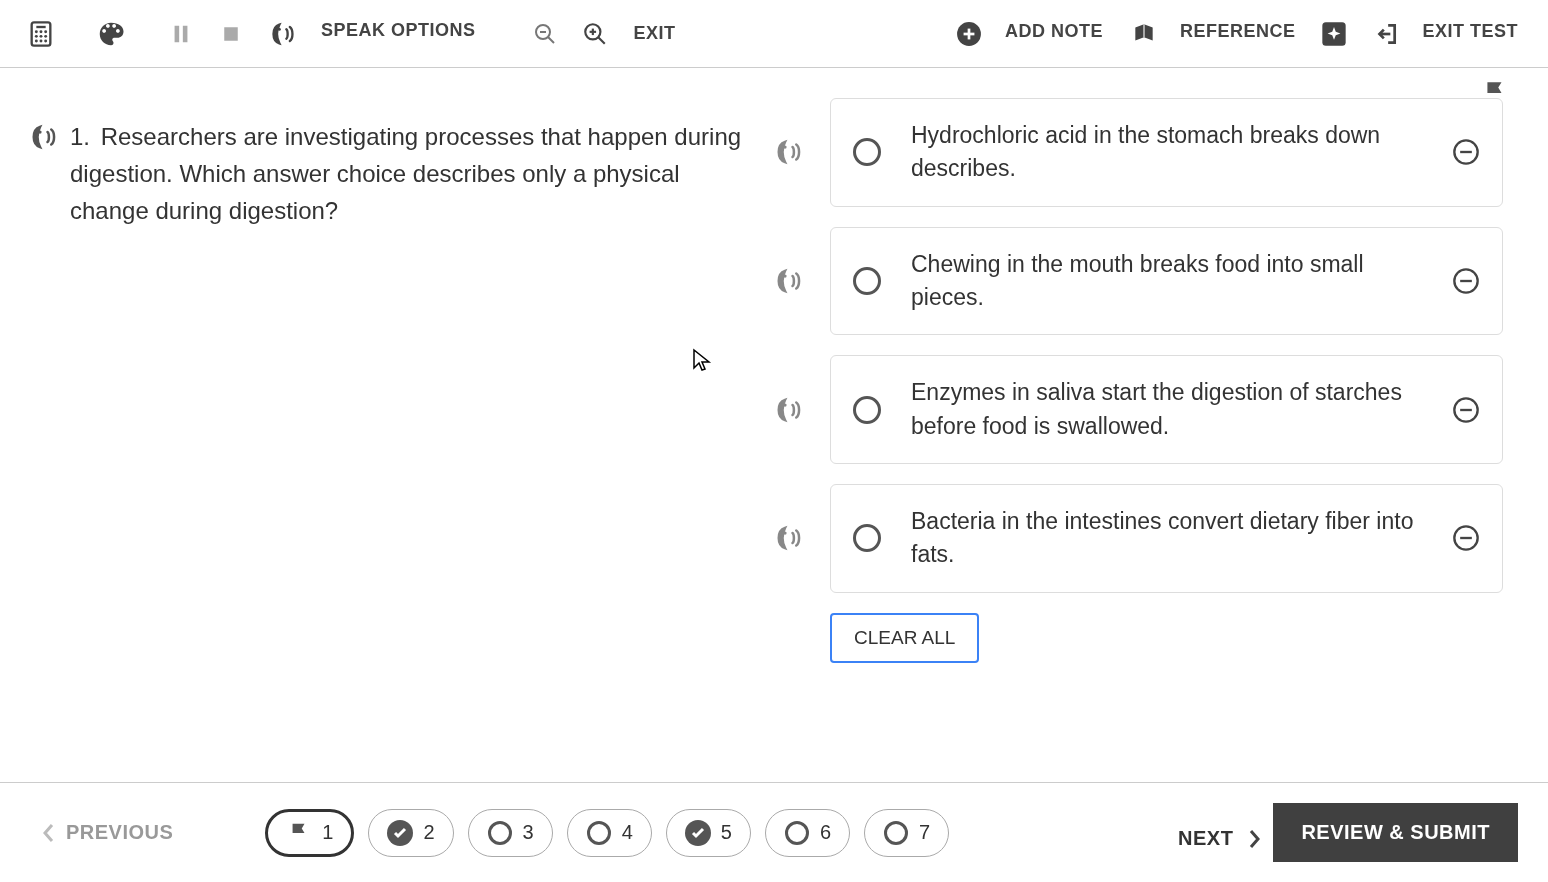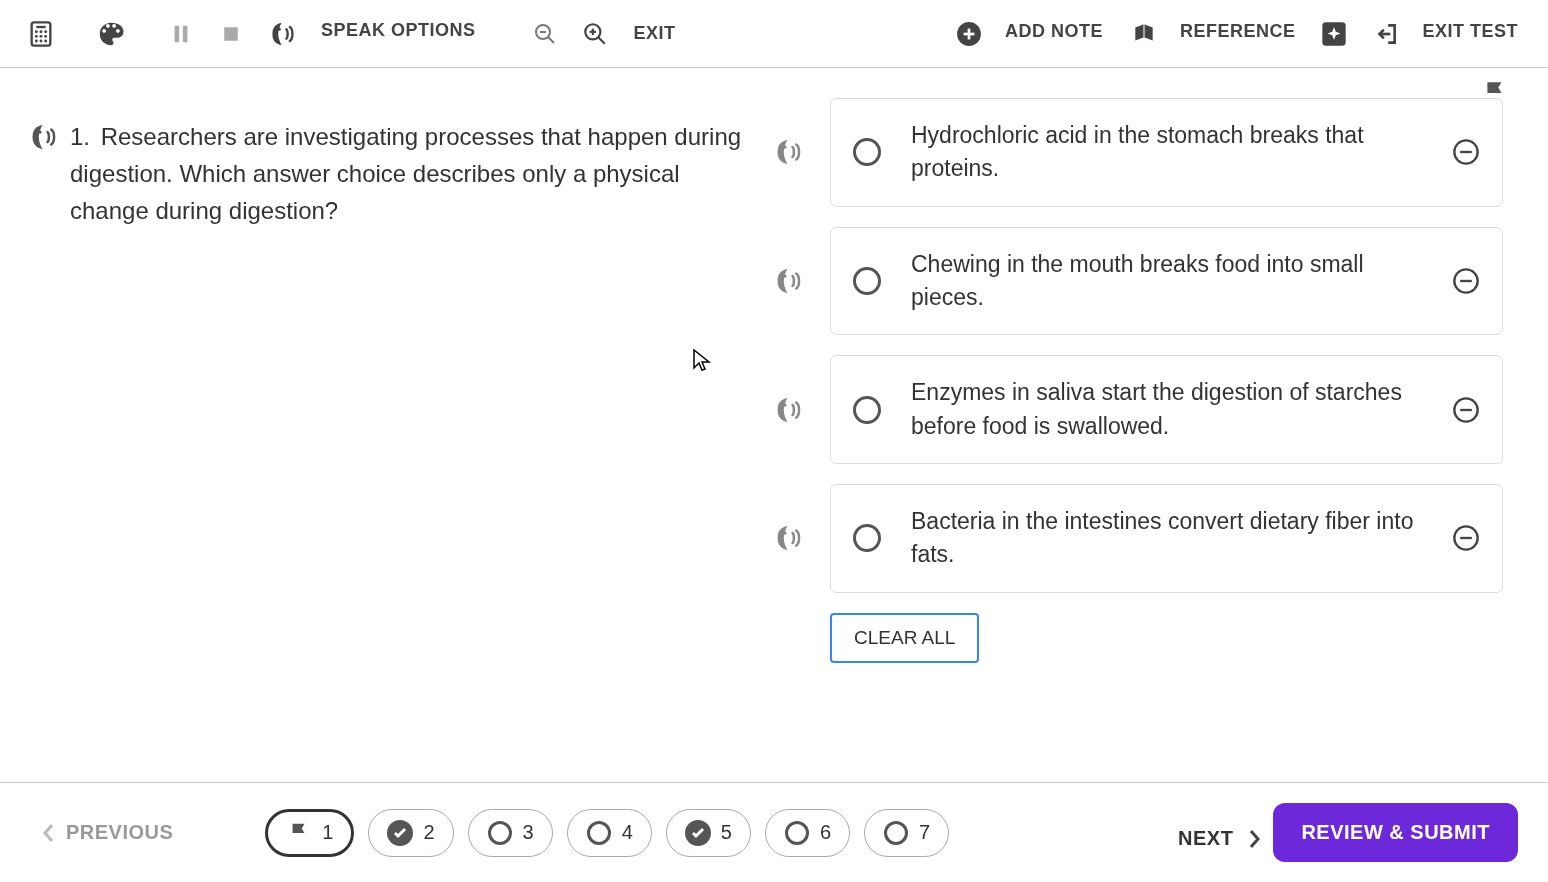--- a/index.html
+++ b/index.html
@@ -38,21 +38,21 @@
     .nav-next { display: flex; align-items: center; gap: 14px; background: none; border: none; font-size: 20px; font-weight: 600; color: #333; letter-spacing: 0.5px; cursor: pointer; padding: 8px 12px; margin-top: 12px; }
     
     .q-pills { display: flex; gap: 14px; margin-left: 80px; }
     .pill { display: flex; align-items: center; gap: 10px; border: 1px solid #aaa; border-radius: 999px; padding: 8px 18px; background: #fff; cursor: pointer; font-size: 20px; font-weight: 500; color: #333; }
     .pill.current { border: 3px solid #333; }
     .pill-icon { width: 26px; height: 26px; display: flex; align-items: center; justify-content: center; }
     .pill-icon .empty-circle { width: 24px; height: 24px; border: 3px solid #555; border-radius: 50%; }
     .pill-icon .check-circle { width: 26px; height: 26px; border-radius: 50%; background: #555; display: flex; align-items: center; justify-content: center; }
     
     .nav-spacer { flex: 1; }
-    .review-btn { background: #6d28d9; color: #fff; border: none; border-radius: 12px; padding: 18px 28px; font-size: 20px; font-weight: 600; letter-spacing: 0.5px; cursor: pointer; }
+    .review-btn { background: #404040; color: #fff; border: none; border-radius: 0; padding: 18px 28px; font-size: 20px; font-weight: 600; letter-spacing: 0.5px; cursor: pointer; }
     
     
     .cursor { position: absolute; top: 280px; left: 692px; pointer-events: none; }
     
     svg { display: block; }
   </style>
 </head>
 <body>
 
 <div class="toolbar">
@@ -175,21 +175,21 @@
       <div class="speak-ans">
         <svg width="30" height="30" viewBox="0 0 24 24" fill="none" stroke="#888" stroke-width="2">
             <path d="M8 4c-3 1-5 4-5 8s2 7 5 8c-1-2-2-5-2-8s1-6 2-8z" fill="#888"></path>
             <circle cx="8" cy="8" r="1.3" fill="#888" stroke="none"></circle>
             <path d="M14 8c1.5 1 1.5 7 0 8" stroke-linecap="round"></path>
             <path d="M17 6c3 2 3 10 0 12" stroke-linecap="round"></path>
           </svg>
       </div>
       <div class="answer-card">
         <div class="radio"></div>
-        <div class="answer-text">Hydrochloric acid in the stomach breaks that proteins.</div>
+        <div class="answer-text">Hydrochloric acid in the stomach breaks down describes.</div>
         <div class="eliminate">
           <svg width="28" height="28" viewBox="0 0 24 24" fill="none" stroke="#444" stroke-width="2">
               <circle cx="12" cy="12" r="10"></circle>
               <line x1="7" y1="12" x2="17" y2="12"></line>
             </svg>
         </div>
       </div>
     </div>
 
     <div class="answer-row">

